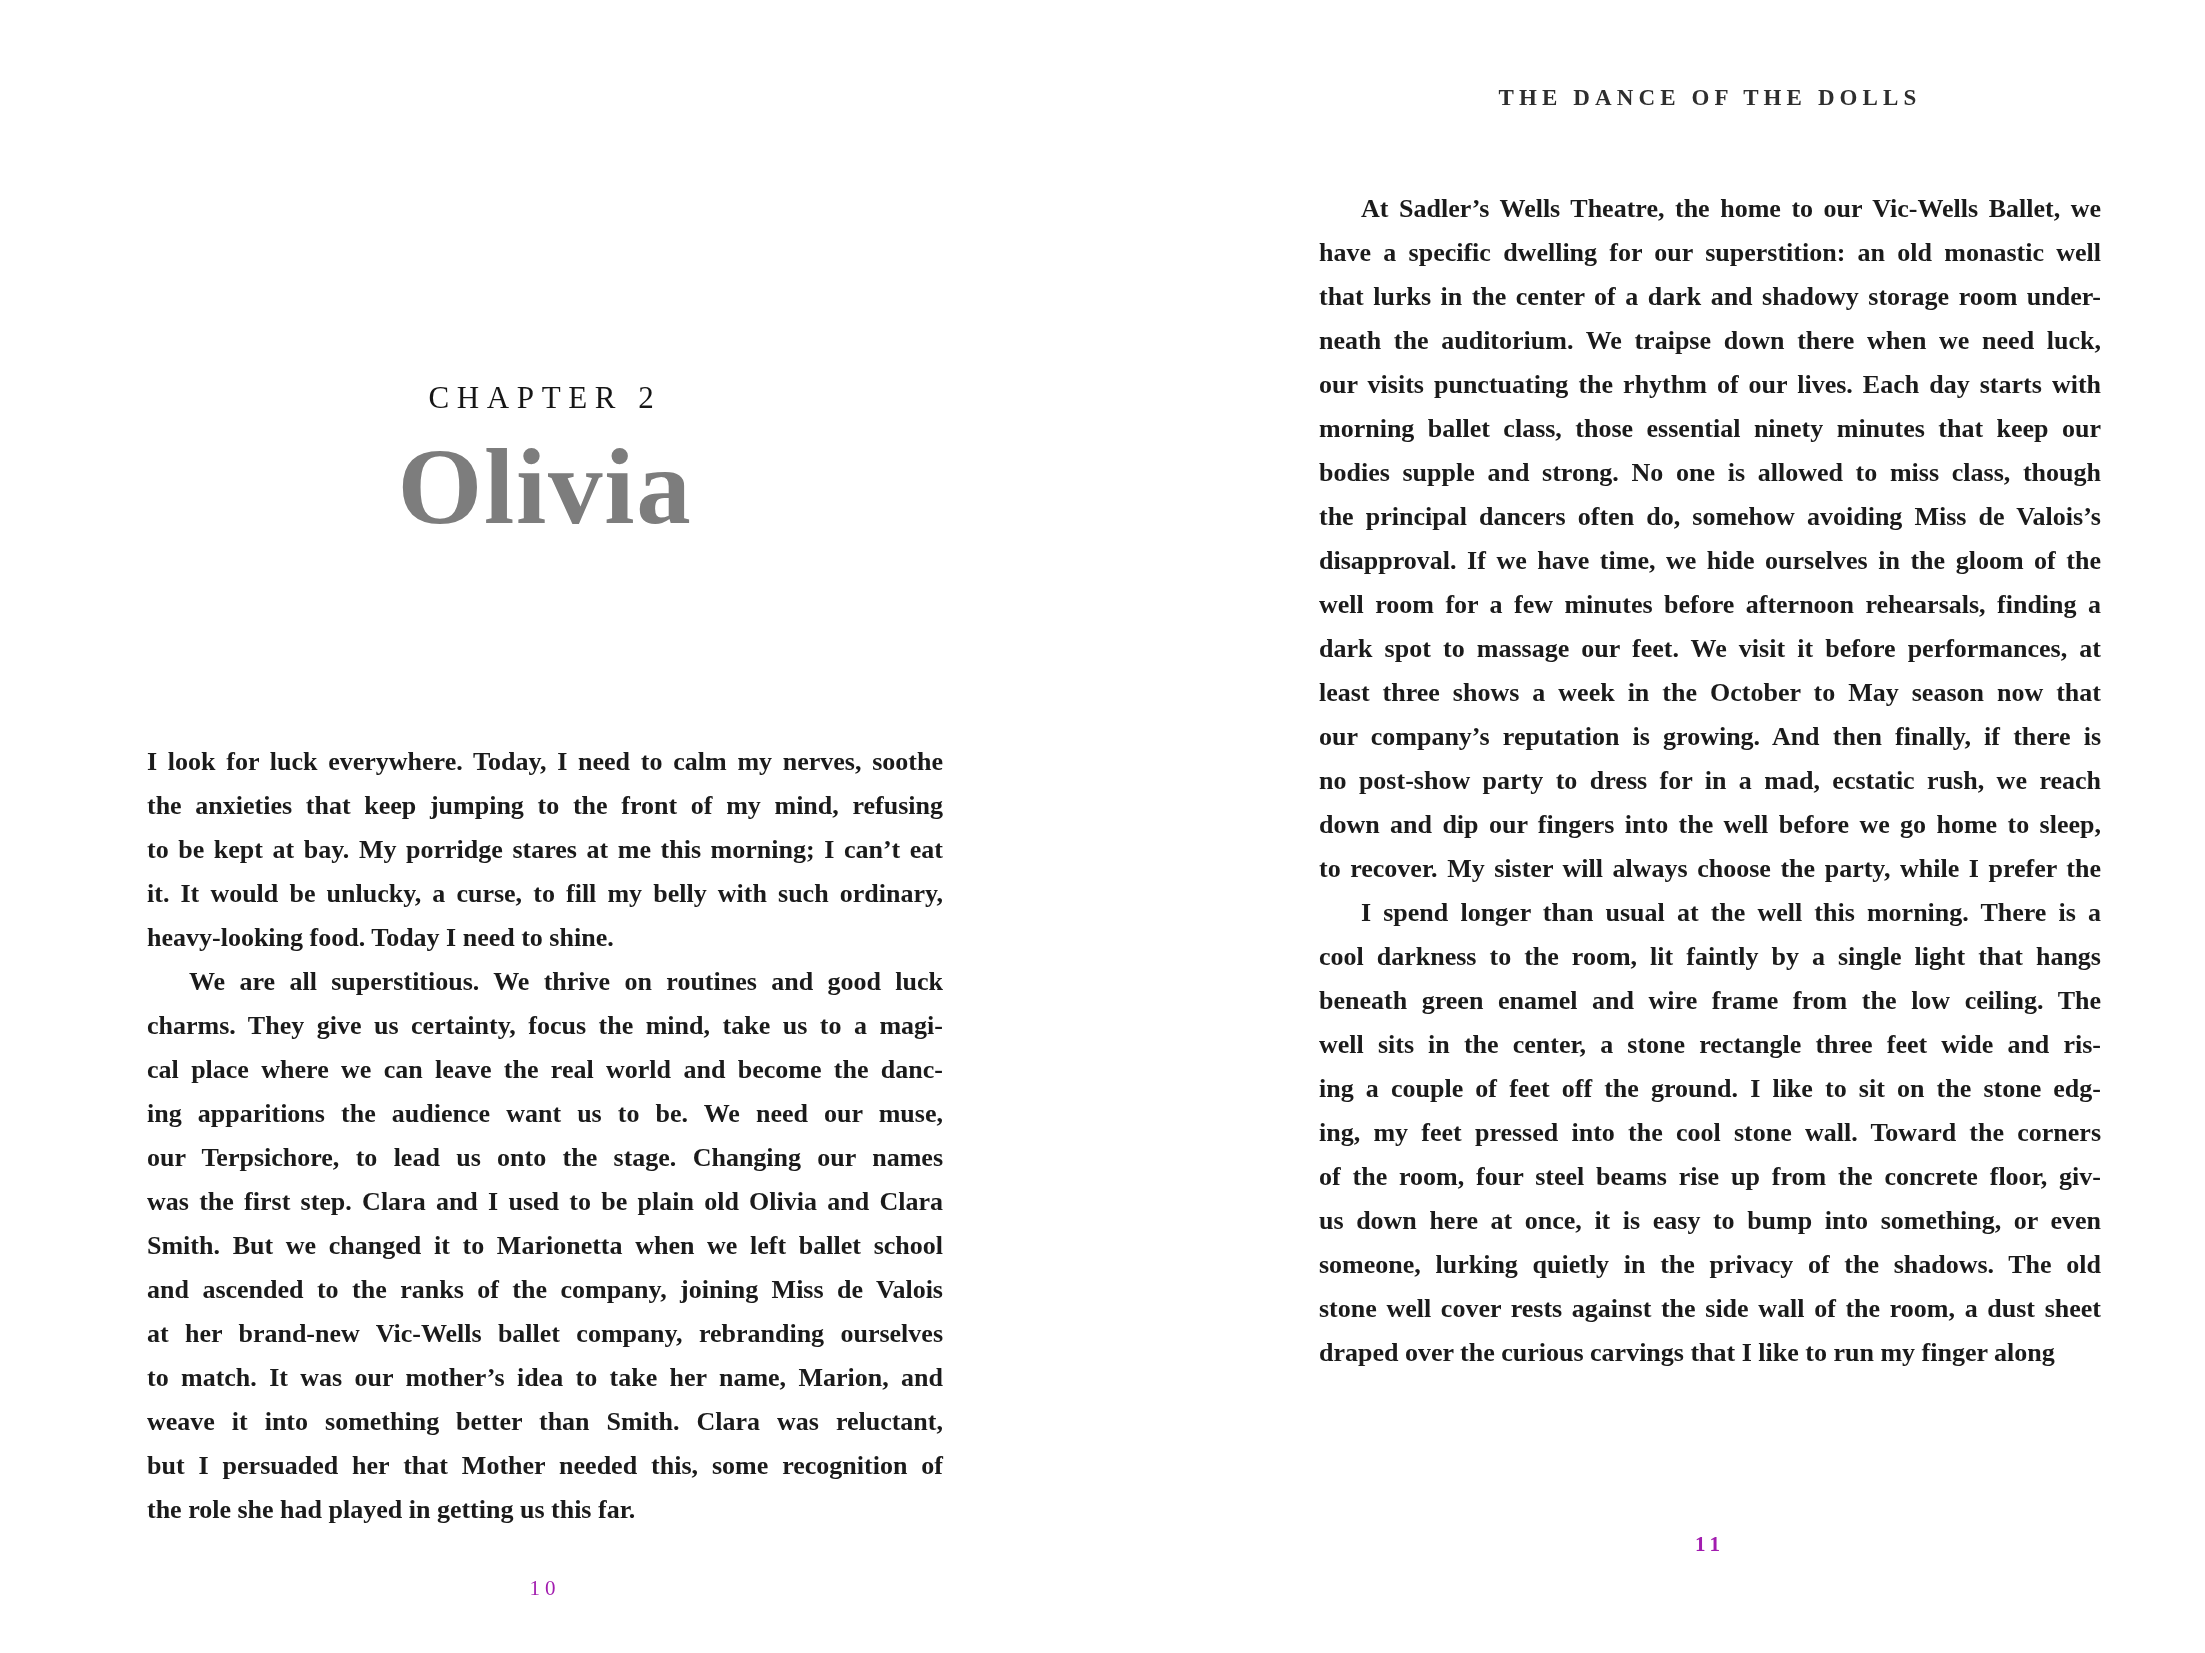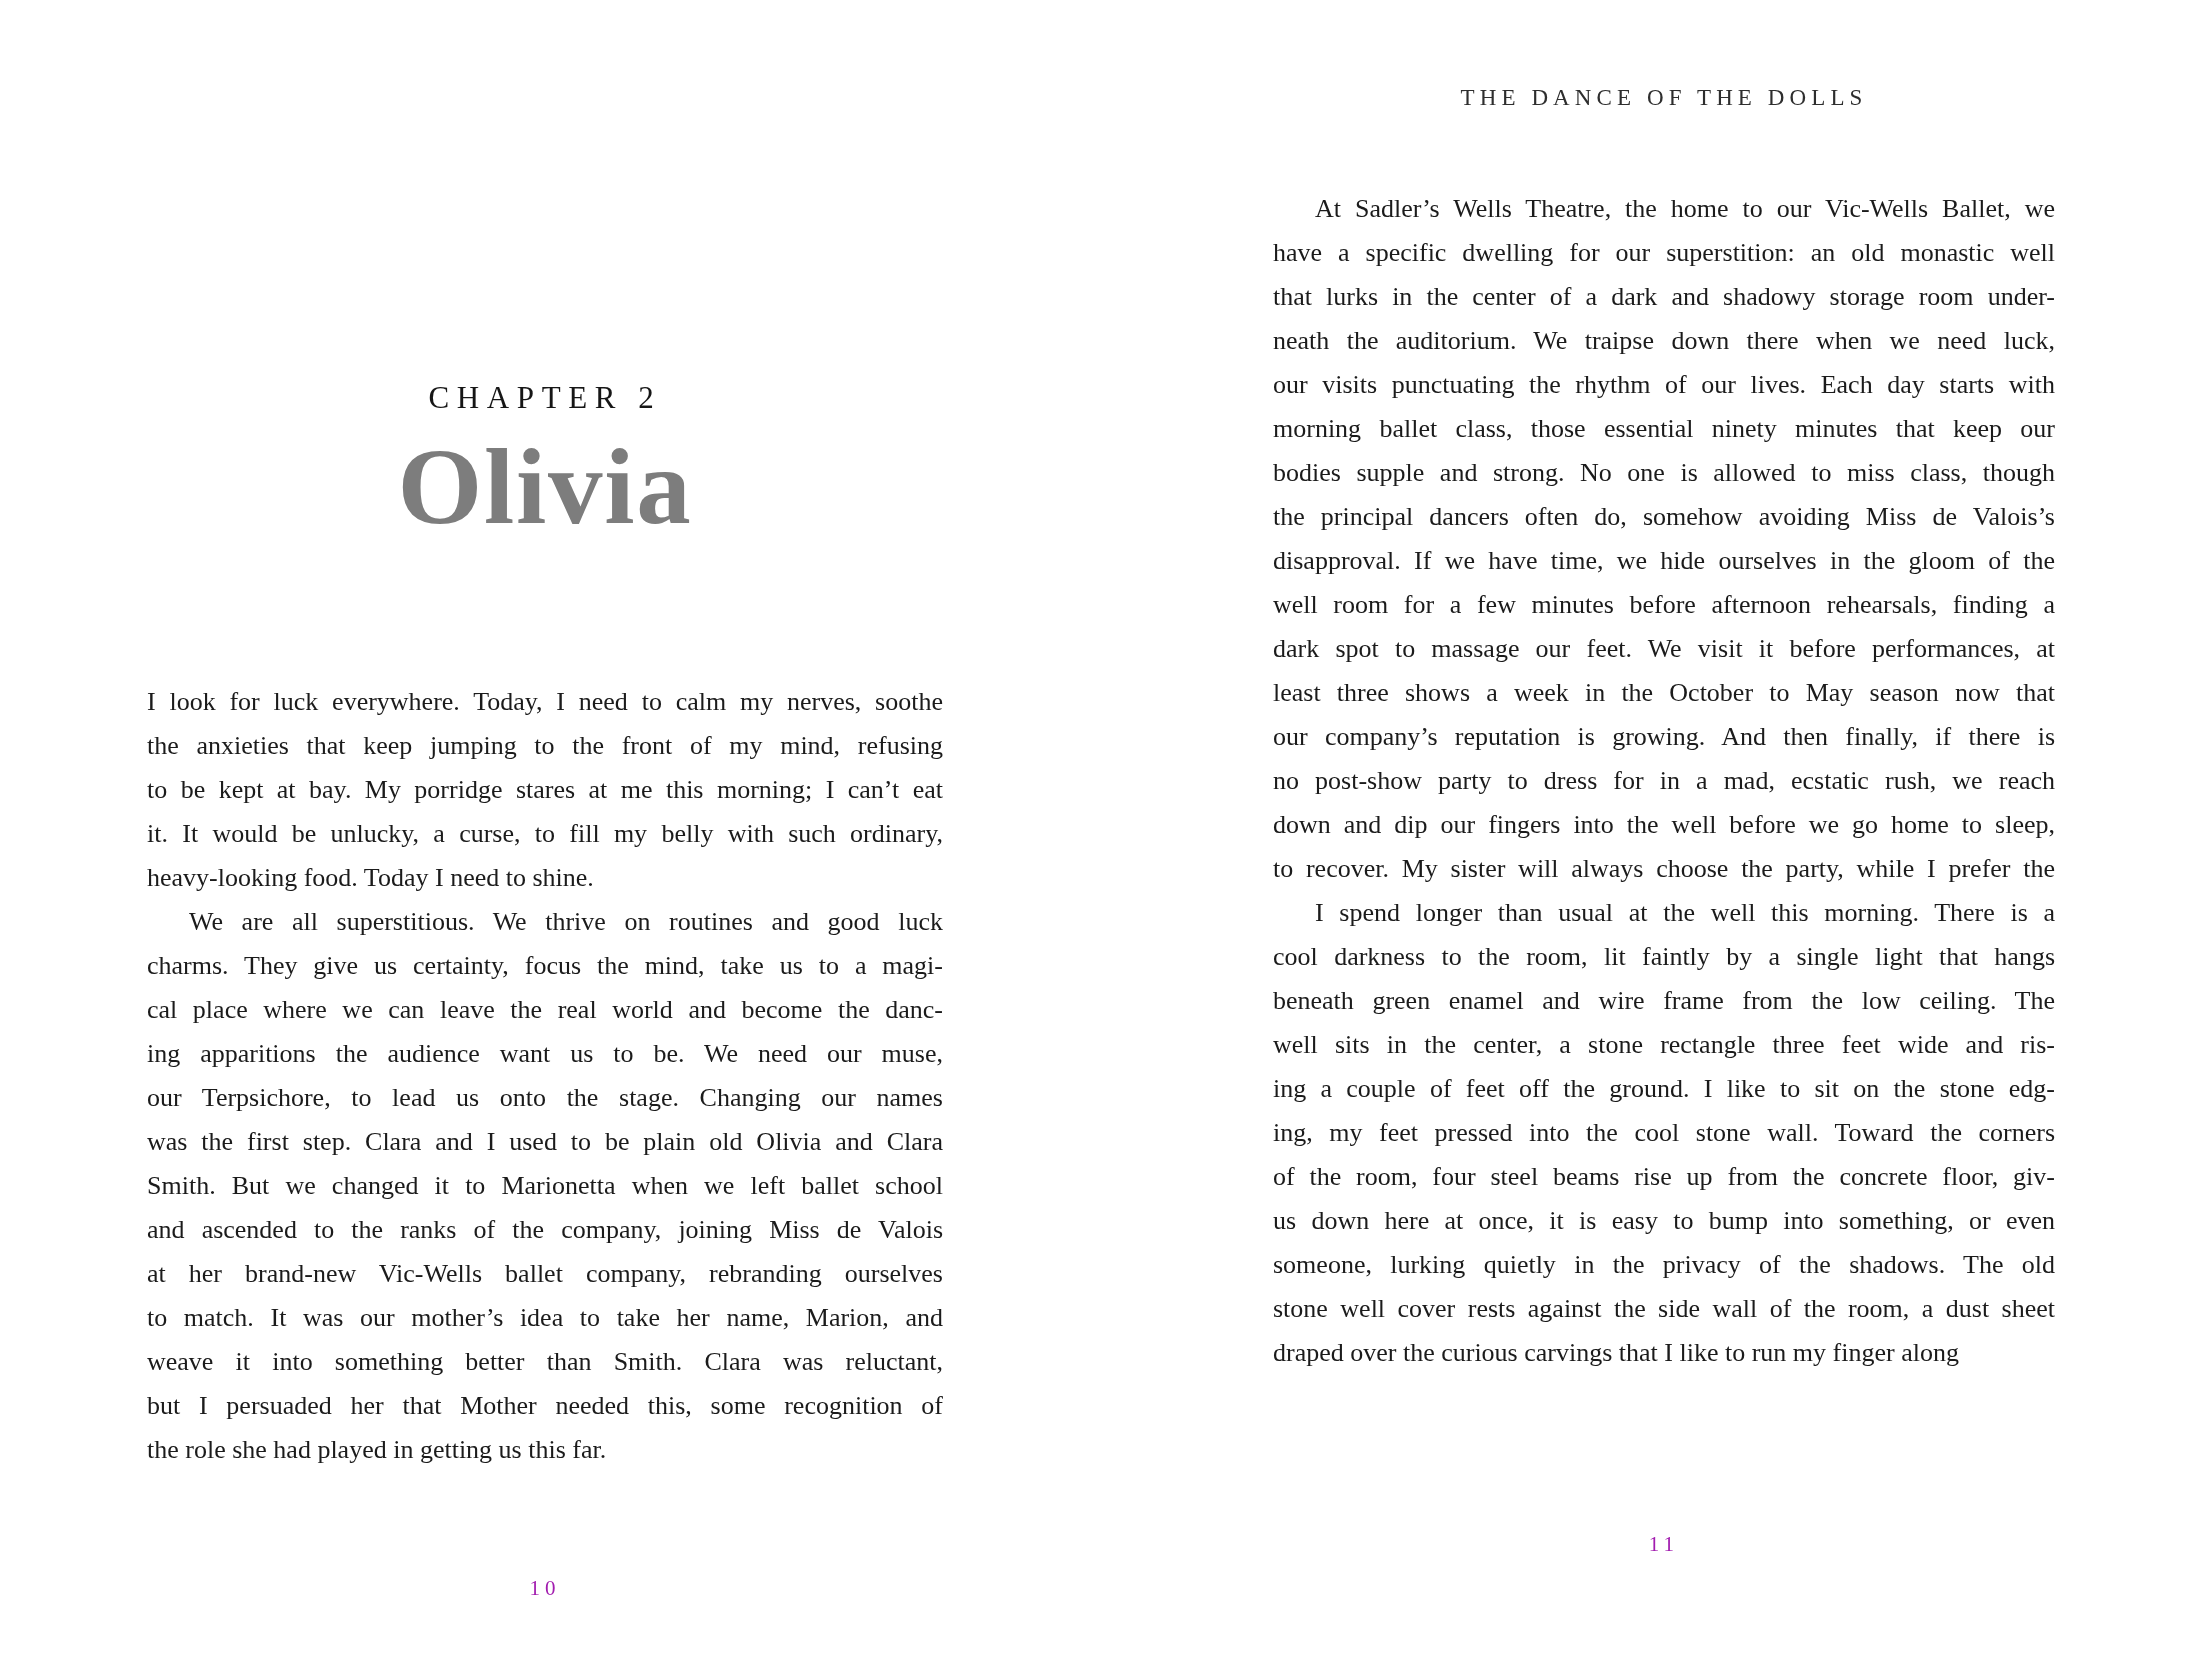--- a/index.html
+++ b/index.html
@@ -11,21 +11,21 @@
   *{margin:0;padding:0;box-sizing:border-box;}
   html,body{width:2205px;height:1654px;}
   body{
     background:var(--bg);
     position:relative;
     font-family:"Liberation Serif", serif;
     color:var(--text-color);
   }
   .page{position:absolute;top:0;height:1654px;}
   .page.left{left:147px;width:796px;margin-top:44px;}
-  .page.right{left:1273px;width:782px;}
+  .page.right{left:1319px;width:782px;font-weight:bold;}
 
   .chapter-label{
     position:absolute;top:336px;left:0;right:0;
     text-align:center;
     font-size:31px;
     letter-spacing:7.6px;
     color:#161616;
     white-space:nowrap;
   }
   .chapter-title{
@@ -44,21 +44,21 @@
     letter-spacing:5.1px;
     color:var(--header-color);
     white-space:nowrap;
   }
   .body-text{
     position:absolute;left:0;width:100%;
     font-size:26px;
     line-height:44px;
     color:var(--text-color);
   }
-  .page.left  .body-text{top:636px;}
+  .page.left  .body-text{top:696px;font-weight:bold;}
   .page.right .body-text{top:187px;}
 
   .line{
     text-align:justify;
     text-align-last:justify;
     -moz-text-align-last:justify;
   }
   .line.last{text-align-last:left;-moz-text-align-last:left;}
   .line.indent{text-indent:42px;}
 

